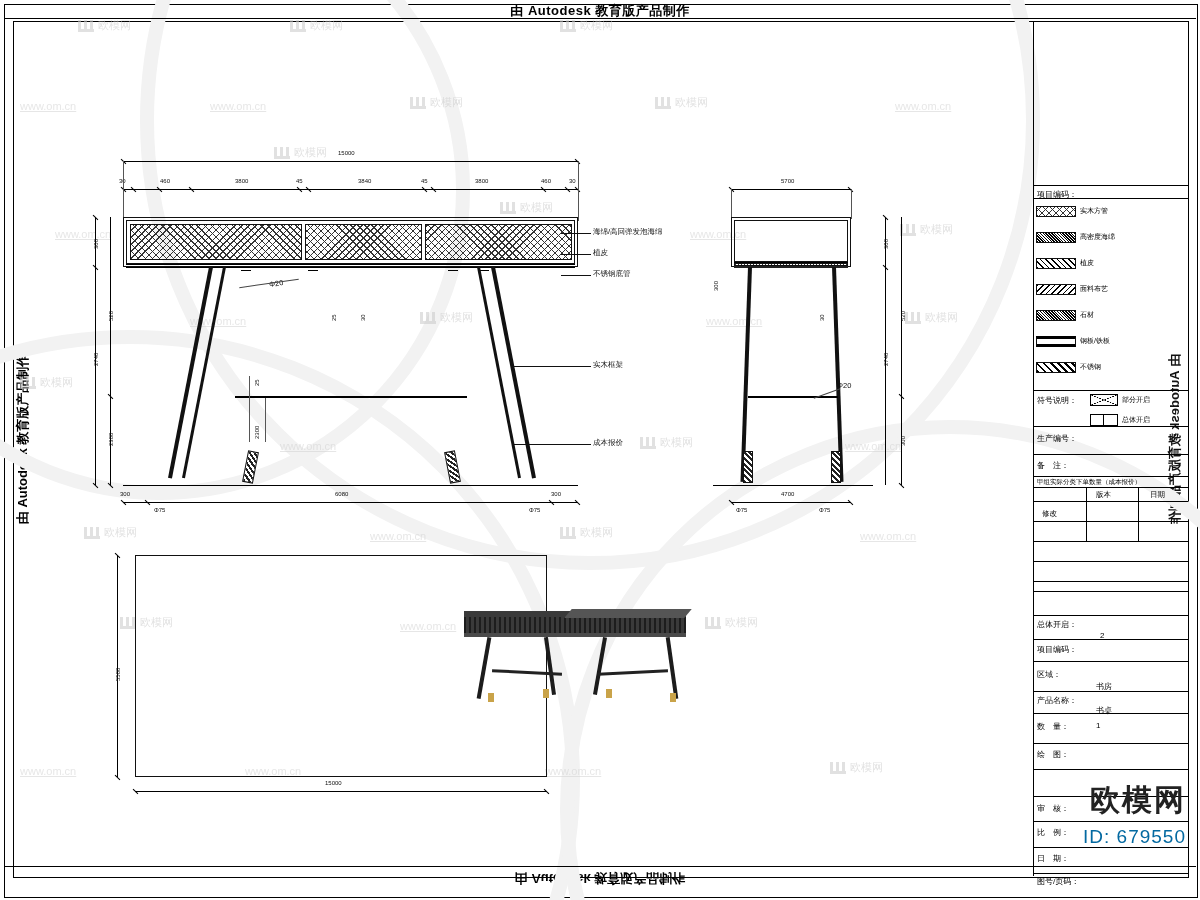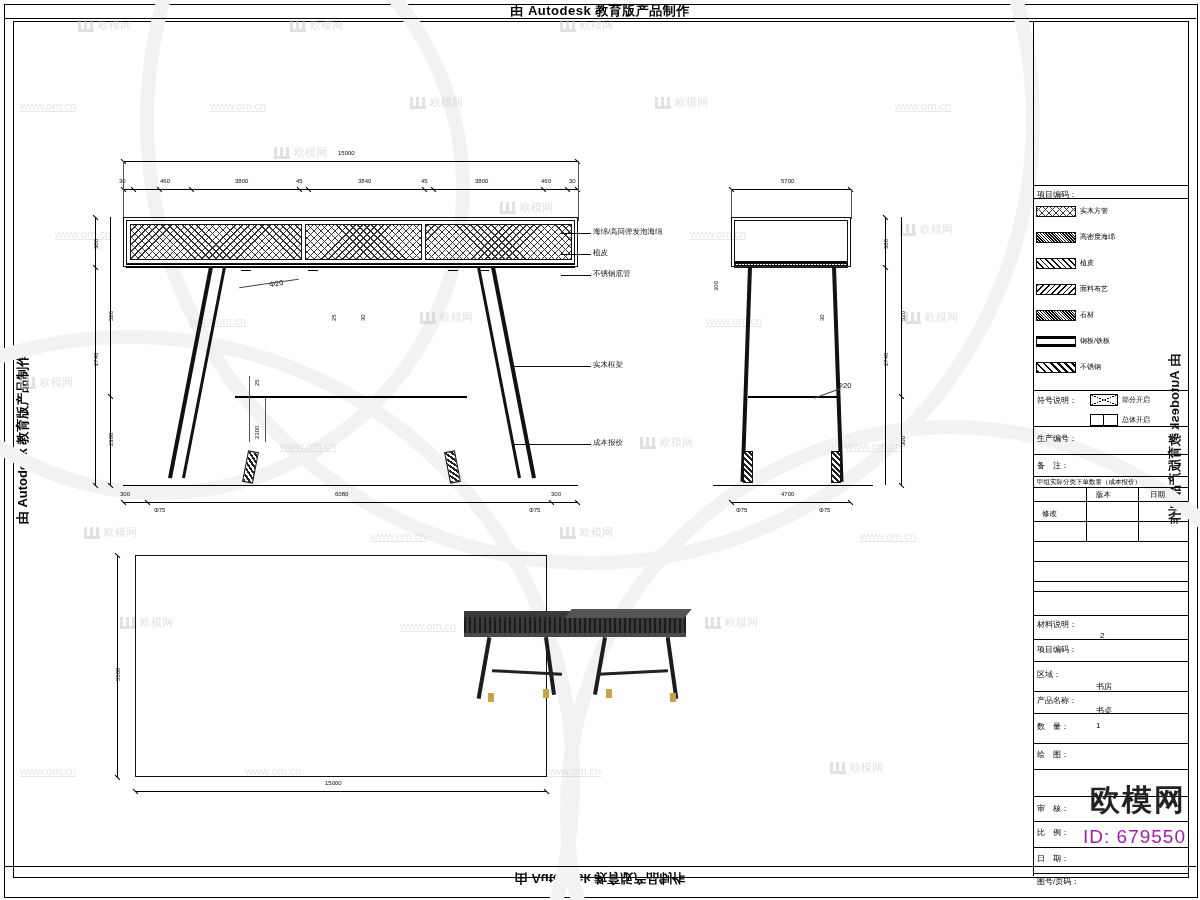--- a/index.html
+++ b/index.html
@@ -95,21 +95,21 @@
   .mat-row{position:absolute;left:2px;width:150px;height:14px;display:flex;align-items:center;gap:4px;font-size:7px;}
   .swatch{width:40px;height:11px;border:1px solid #111;box-sizing:border-box;}
 
   .om-logo{
     position:absolute;right:14px;top:780px;z-index:6;
     font-size:30px;font-weight:bold;color:#222;letter-spacing:2px;
     font-family:"Liberation Sans", sans-serif;
   }
   .om-id{
     position:absolute;right:14px;top:826px;z-index:6;
-    font-size:19px;color:#a21caf;letter-spacing:1px;
+    font-size:19px;color:#0369a1;letter-spacing:1px;
   }
   
   .render{position:absolute;z-index:2;}
 </style>
 </head>
 <body>
 
 <div class="sheet">
 
   <div class="wm-layer">
@@ -494,21 +494,21 @@
     </div>
 
     <div class="tb-head" style="top:412px;">生产编号：</div>
     <div class="tb-head" style="top:439px;">备　注：</div>
     <div class="tb-head" style="top:457px;font-size:6.5px;">甲组实际分类下单数量（成本报价）</div>
 
     <div class="tb-head cellt" style="left:8px;top:488px;">修改</div>
     <div class="tb-head cellt" style="left:62px;top:469px;">版本</div>
     <div class="tb-head cellt" style="left:116px;top:469px;">日期</div>
 
-    <div class="tb-head" style="top:598px;">材料说明：</div>
+    <div class="tb-head" style="top:598px;">总体开启：</div>
     <div class="tb-head" style="left:66px;top:610px;">2</div>
     <div class="tb-head" style="top:623px;">项目编码：</div>
     <div class="tb-head" style="left:66px;top:632px;"></div>
 
     <div class="tb-head" style="top:648px;">区域：</div>
     <div class="tb-head" style="left:62px;top:660px;">书房</div>
     <div class="tb-head" style="top:674px;">产品名称：</div>
     <div class="tb-head" style="left:62px;top:684px;">书桌</div>
     <div class="tb-head" style="top:700px;">数　量：</div>
     <div class="tb-head" style="left:62px;top:700px;">1</div>

